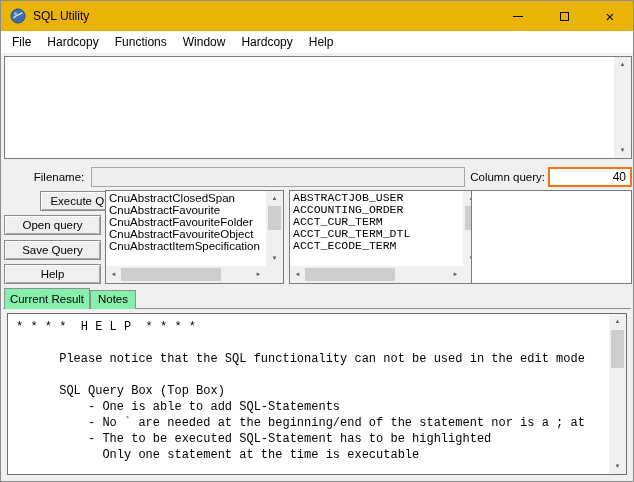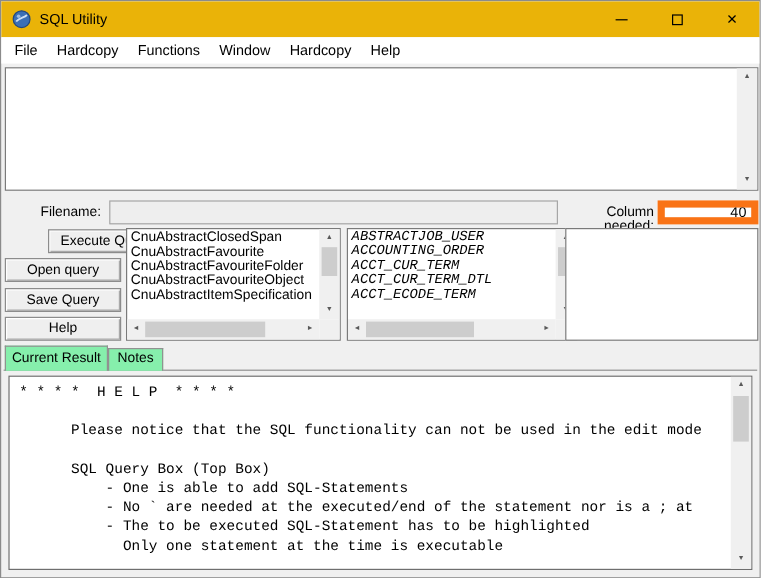--- a/index.html
+++ b/index.html
@@ -33,28 +33,28 @@
   .hscroll{position:absolute;left:0;bottom:0;right:17px;height:17px;background:#f0f0f0;}
   .hsb-arrow{position:absolute;top:0;width:15px;height:17px;text-align:center;line-height:17px;font-size:6px;color:#5a5a5a;}
   .hsb-arrow.left{left:0;}
   .hsb-arrow.right{right:0;}
   .h-thumb{position:absolute;top:2px;height:13px;background:#cdcdcd;}
   .sb-corner{position:absolute;right:0;bottom:0;width:17px;height:17px;background:#f0f0f0;}
   
   .filename-label{position:absolute;left:30px;top:170px;width:56px;text-align:center;font-size:11.5px;}
   .filename-input{position:absolute;left:90px;top:166px;width:374px;height:20px;background:#eeeeee;border:1px solid #a6a6a6;box-sizing:border-box;font-family:"Liberation Sans",sans-serif;font-size:12px;padding:0 3px;}
   .colwidth-label{position:absolute;left:460px;top:170px;width:84px;text-align:right;font-size:11.5px;}
-  .colwidth-input{position:absolute;left:547px;top:166px;width:84px;height:20px;background:#fff;border:6px solid #f97316;box-sizing:border-box;font-family:"Liberation Sans",sans-serif;font-size:12px;text-align:right;padding:0 4px;}
+  .colwidth-input{position:absolute;left:547px;top:166px;width:84px;height:20px;background:#fff;border:2px solid #f97316;box-sizing:border-box;font-family:"Liberation Sans",sans-serif;font-size:12px;text-align:right;padding:0 4px;}
   
   .btn{position:absolute;left:3px;width:97px;height:20px;background:#efefef;border:1px solid #8c8c8c;box-sizing:border-box;text-align:center;line-height:18px;font-size:11.5px;box-shadow:inset 1px 1px 0 #ffffff, inset -1px -1px 0 #a9a9a9;}
   .btn.b1{top:190px;margin-left:36px;} .btn.b2{top:214px;} .btn.b3{top:239px;} .btn.b4{top:263px;}
   
   .listbox{position:absolute;top:189px;height:94px;background:#fff;border:1px solid #7a7a7a;box-sizing:border-box;}
   .listbox.lb1{left:104px;width:179px;}
-  .listbox.lb2{left:288px;width:192px;font-style:italic;}
+  .listbox.lb2{left:288px;width:192px;}
   .list-items{position:absolute;left:0;top:0;right:17px;bottom:17px;overflow:hidden;padding:1px 0 0 3px;}
   .list-row{height:12px;line-height:12px;white-space:nowrap;font-size:11.5px;}
   .lb2 .list-row{font-family:"Liberation Mono",monospace;font-size:11.5px;}
   .box3{position:absolute;left:470px;top:189px;width:161px;height:94px;background:#fff;border:1px solid #7a7a7a;box-sizing:border-box;}
   
   .tab{position:absolute;background:#86efac;border:1px solid #919191;border-bottom:none;box-sizing:border-box;text-align:center;font-size:11.5px;z-index:2;}
   .tab.active{left:3px;top:287px;width:86px;height:21px;line-height:20px;}
   .tab.inactive{left:89px;top:289px;width:46px;height:19px;line-height:17px;}
   
   .panel{position:absolute;left:2px;top:307px;width:628px;height:171px;background:#f0f0f0;border-top:1px solid #919191;box-sizing:border-box;z-index:1;}
@@ -102,21 +102,21 @@
   <div class="query-box">
     <textarea spellcheck="false" style=""></textarea>
     <div class="vscroll">
       <div class="sb-arrow up">▲</div>
       <div class="sb-arrow down">▼</div>
     </div>
   </div>
 
   <span class="filename-label">Filename:</span>
   <input class="filename-input" value="" style="">
-  <span class="colwidth-label">Column needed:</span>
+  <span class="colwidth-label">Column query:</span>
   <input class="colwidth-input" value="40" style="">
 
   <div class="btn b1">Execute Query</div>
   <div class="btn b2">Open query</div>
   <div class="btn b3">Save Query</div>
   <div class="btn b4">Help</div>
 
   <div class="listbox lb1">
     <div class="list-items">
       <div class="list-row">CnuAbstractClosedSpan</div>
@@ -166,21 +166,21 @@
 
   <div class="panel">
     <div class="result-box">
       <div class="result-text">
         <div class="result-line">* * * *  H E L P  * * * *</div>
         <div class="result-line"></div>
         <div class="result-line">      Please notice that the SQL functionality can not be used in the edit mode</div>
         <div class="result-line"></div>
         <div class="result-line">      SQL Query Box (Top Box)</div>
         <div class="result-line">          - One is able to add SQL-Statements</div>
-        <div class="result-line">          - No ` are needed at the executed/end of the statement nor is a ; at</div>
+        <div class="result-line">          - No ` are needed at the beginning/end of the statement nor is a ; at</div>
         <div class="result-line">          - The to be executed SQL-Statement has to be highlighted</div>
         <div class="result-line">            Only one statement at the time is executable</div>
       </div>
       <div class="vscroll">
         <div class="sb-arrow up">▲</div>
         <div class="v-thumb" style="top:16px;height:38px;"></div>
         <div class="sb-arrow down">▼</div>
       </div>
     </div>
   </div>

